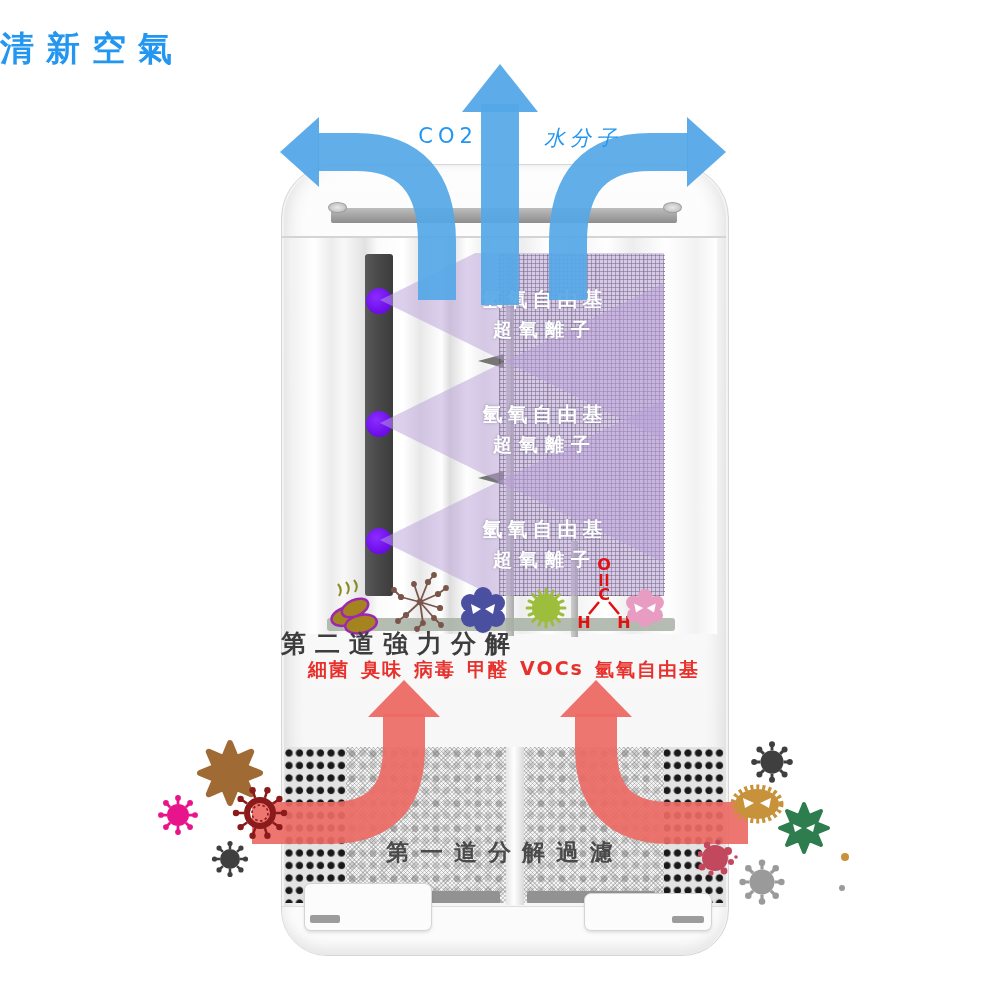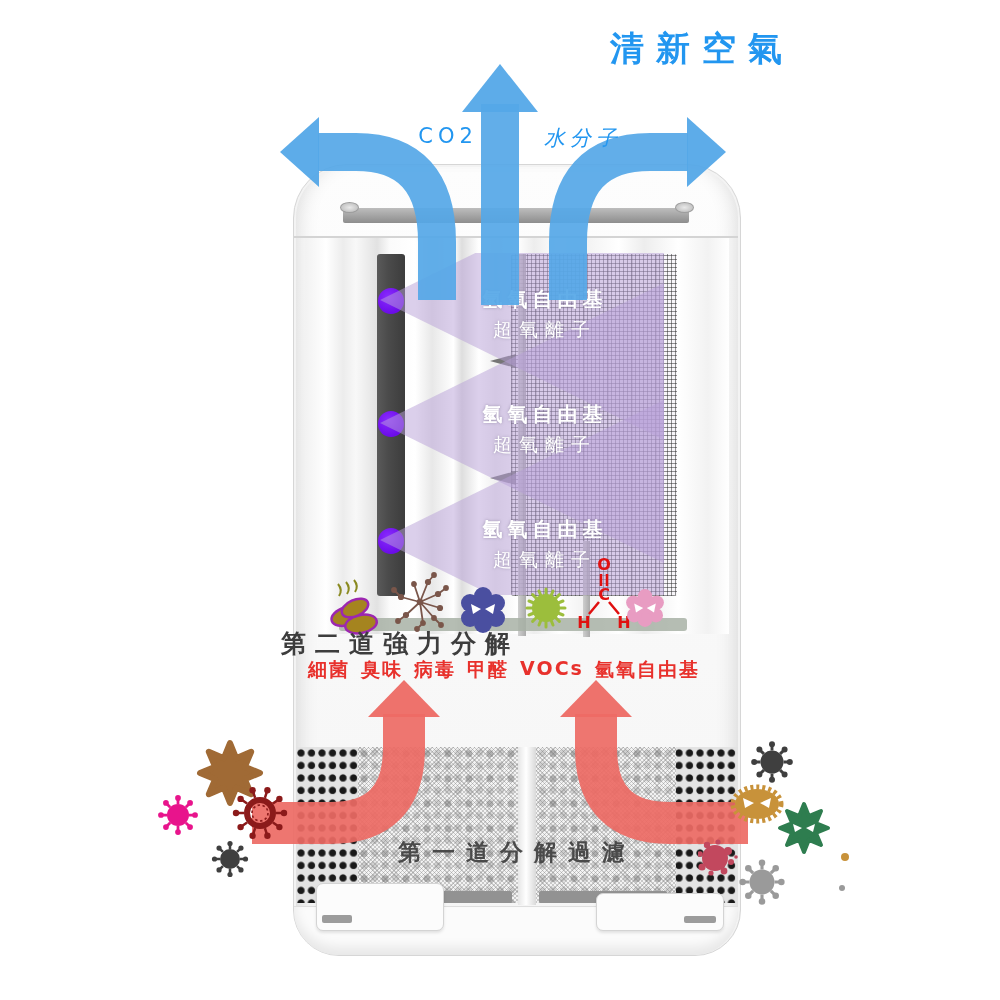--- a/index.html
+++ b/index.html
@@ -2,32 +2,32 @@
 <html style="--blue: #55A8E8; --blue-text: #2296F0; --purple-beam: #B7A0D8; --violet-led: #6B0CE8; --lamp-gray: #4B4B4B; --red-arrow: #ED6A64; --red-text: #E8312C; --dark-title: #3D3D3D; --stage1-title: #4A4A4A; --shelf: #A8B2A6; --label-white: #FFFFFF; --olive: #A5841F; --outline-purple: #9C27B0; --web-brown: #7A564A; --indigo: #4A4FA0; --spore-green: #9CBE3C; --pink: #E89CC2; --mol-red: #E01010; --star-brown: #A06A35; --magenta: #E8148C; --maroon: #8B1A1A; --dark-gray: #3F3F3F; --gray: #9A9A9A; --tan: #C8923A; --green-star: #2E7D4F; --splat: #C2485E;"><head>
 <meta charset="utf-8">
 <style>
   html,body{margin:0;padding:0;background:#fff;}
   #canvas{position:relative;width:1000px;height:1000px;background:#fff;overflow:hidden;
           font-family:"DejaVu Sans","Liberation Sans",sans-serif;}
   .abs{position:absolute;}
   svg.ov{position:absolute;left:0;top:0;width:1000px;height:1000px;pointer-events:none;}
 
   
-  .main-title{left:0;top:26px;width:794px;text-align:right;font-size:34px;font-weight:bold;
+  .main-title{left:0;top:26px;width:794px;text-align:left;font-size:34px;font-weight:bold;
               color:var(--blue-text);letter-spacing:12px;}
   .gas-label{top:124px;text-align:center;font-size:21px;color:var(--blue-text);
              letter-spacing:5px;font-weight:500;}
   .co2{left:390px;width:116px;}
   .h2o{left:518px;width:130px;font-style:italic;}
 
   
   .device{left:281px;top:164px;width:446px;height:790px;background:linear-gradient(180deg,#fdfdfd,#f5f5f5);
           border:1px solid #d6d6d6;border-radius:54px 54px 46px 46px;
           box-shadow:inset 0 0 0 2px #f3f3f3, inset 16px 0 22px -14px rgba(0,0,0,.16),
-                     inset -16px 0 22px -14px rgba(0,0,0,.16);margin-left:12px;}
+                     inset -16px 0 22px -14px rgba(0,0,0,.16);}
   .cap-bar{left:49px;top:43px;width:346px;height:15px;border-radius:2px;
            background:linear-gradient(180deg,#bdbdbd,#8d8d8d);}
   .screw{width:17px;height:9px;border-radius:50%;background:radial-gradient(#e9e9e9,#b5b5b5);
          border:1px solid #9d9d9d;top:37px;}
   .screw.l{left:46px;} .screw.r{left:381px;}
   .cap-line{left:0;top:71px;width:444px;height:2px;background:#d4d4d4;}
   .interior{left:11px;top:73px;width:424px;height:396px;
      background:linear-gradient(90deg,#f2f2f2 0%,#ffffff 5%,#ececec 9%,#f8f8f8 12%,
         #e2e2e2 17%,#fbfbfb 20%,#ffffff 26%,#e8e8e8 30%,#ffffff 35%,#dedede 37%,
         #ffffff 41%,#f0f0f0 45%,#ffffff 50%,#ededed 54%,#ffffff 60%,#f2f2f2 66%,
@@ -45,21 +45,21 @@
   .rod2{left:289px;top:376px;width:7px;height:96px;}
   .nozzle{width:0;height:0;border-top:7px solid transparent;border-bottom:7px solid transparent;
           border-right:26px solid #565656;opacity:.8;}
   .noz1{left:196px;top:189px;} .noz2{left:196px;top:306px;}
   .shelf{left:45px;top:453px;width:348px;height:13px;background:var(--shelf);opacity:.85;border-radius:3px;}
 
   
   .radical{left:455px;width:180px;text-align:center;color:var(--label-white);
            text-shadow:0 0 3px rgba(120,110,140,.6);line-height:30px;}
   .radical .l1{font-size:20px;font-weight:bold;letter-spacing:5px;}
-  .radical .l2{font-size:19px;font-weight:normal;letter-spacing:7px;}
+  .radical .l2{font-size:19px;font-weight:bold;letter-spacing:7px;}
   .rad1{top:284px;} .rad2{top:399px;} .rad3{top:514px;}
 
   
   .stage2-title{left:281px;top:627px;width:446px;text-align:left;font-size:25px;font-weight:bold;
                 color:var(--dark-title);letter-spacing:9px;}
   .pollutants{left:281px;top:657px;width:446px;display:flex;justify-content:center;gap:11px;
               font-size:19px;font-weight:bold;color:var(--red-text);letter-spacing:2px;}
 
   
   .grille{left:2px;top:582px;width:442px;height:156px;background-color:#e3e3e3;

